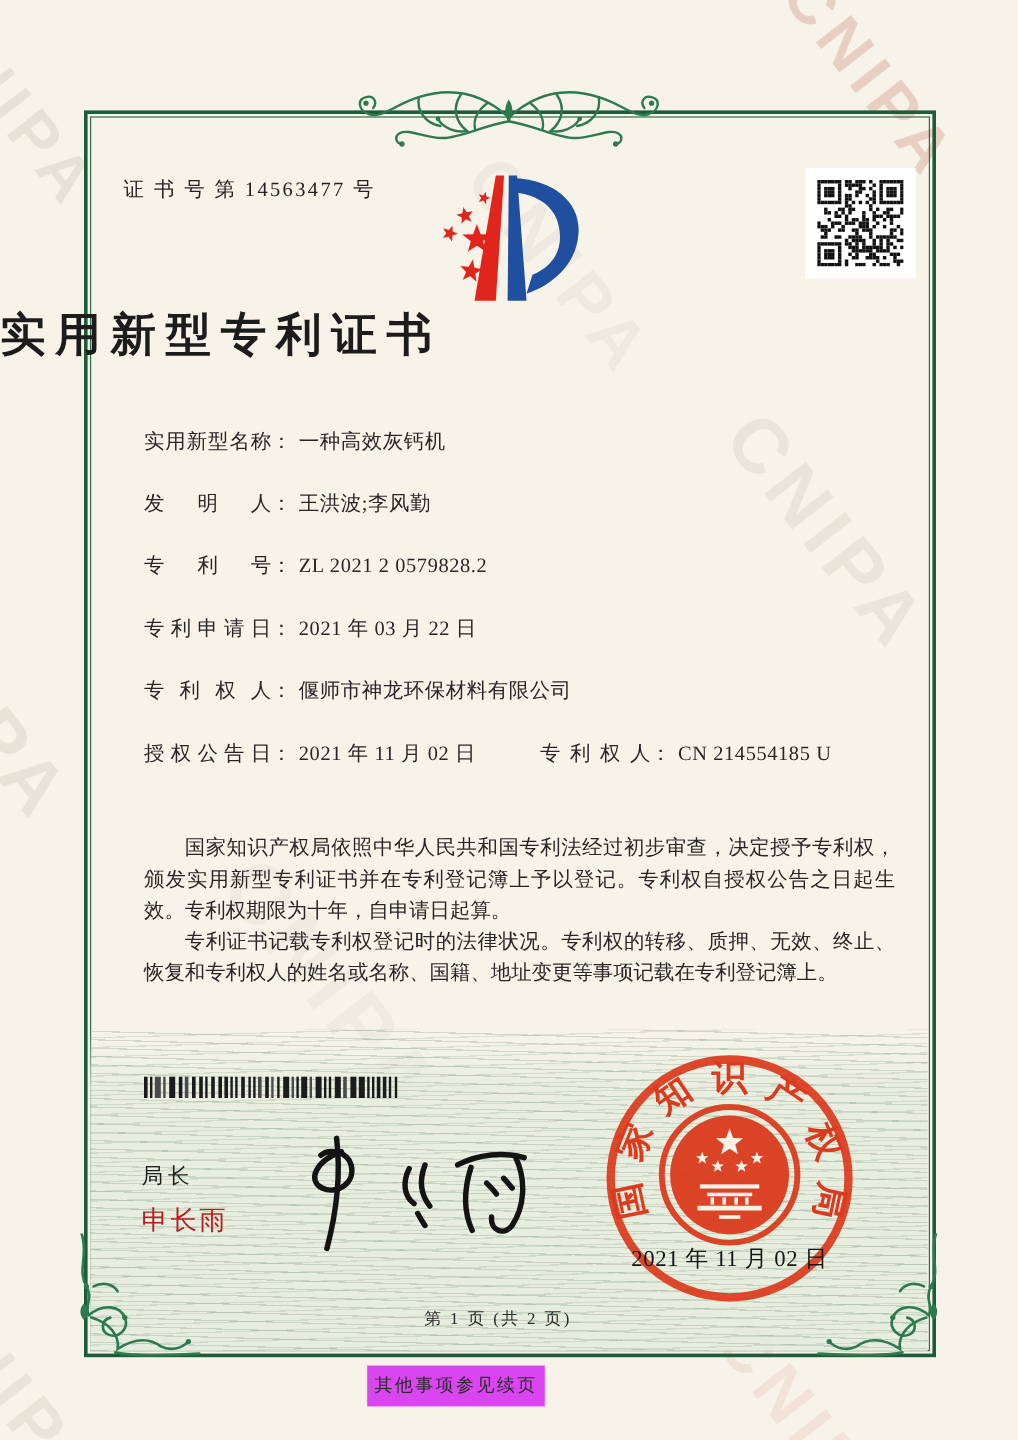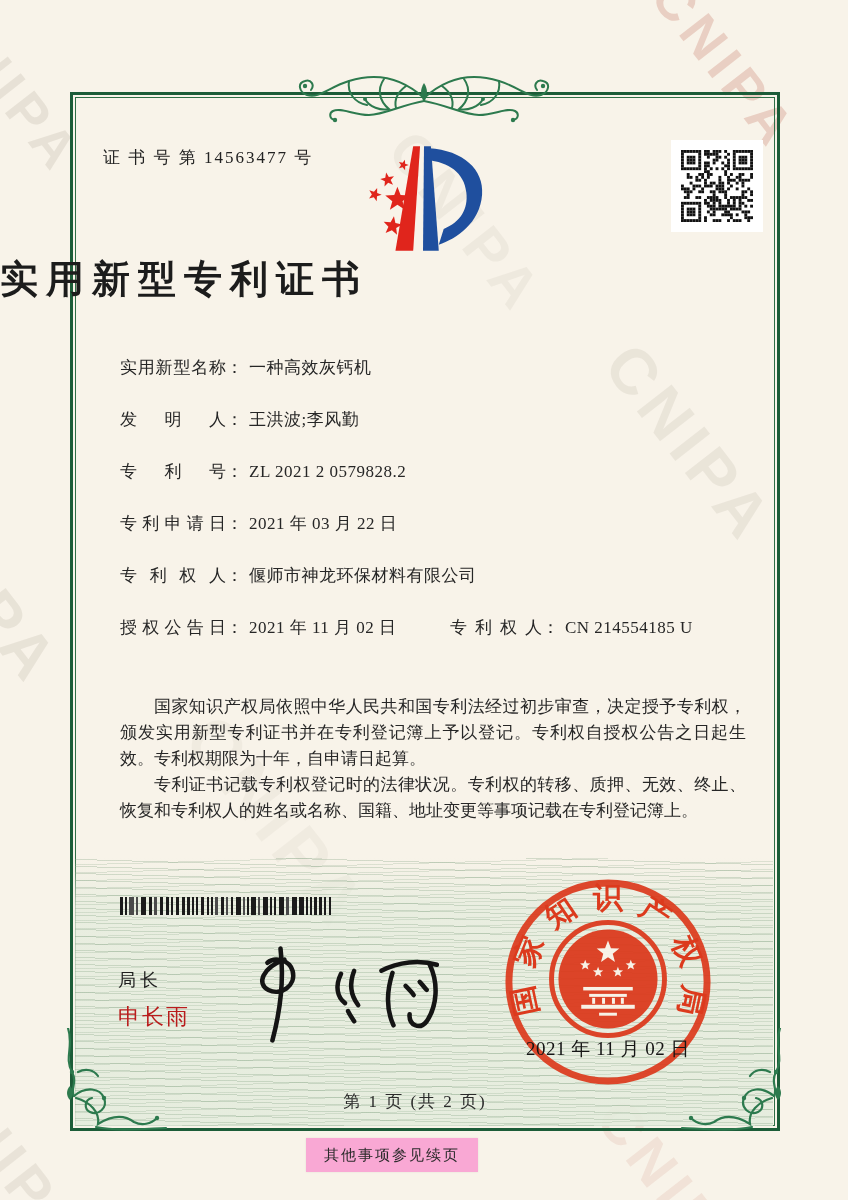--- a/index.html
+++ b/index.html
@@ -55,25 +55,25 @@
   .barcode{position:absolute;left:120px;top:897px;width:216px;height:18px;z-index:2;}
 
   .sig-title{position:absolute;left:118px;top:968px;font-size:18px;letter-spacing:4px;color:#1e1e1e;z-index:3;}
   .sig-name{position:absolute;left:118px;top:1002px;font-size:22px;letter-spacing:2px;color:#b91c1c;z-index:3;}
   .sig-hand{position:absolute;left:222px;top:943px;width:232px;height:102px;z-index:3;}
 
   .seal{position:absolute;left:500px;top:874px;width:216px;height:216px;z-index:3;}
   .seal-date{position:absolute;left:498px;top:1036px;width:220px;text-align:center;font-size:19px;
              color:#151515;letter-spacing:0.5px;z-index:4;}
 
-  .page-num{position:absolute;left:0;top:1090px;width:830px;text-align:center;font-size:17px;
+  .page-num{position:absolute;left:0;top:1090px;width:830px;text-align:center;font-size:14px;
             letter-spacing:2px;color:#2a2a2a;z-index:2;}
 
-  .cont-note{position:absolute;left:306px;top:1138px;width:172px;height:34px;line-height:34px;
-             background:#f9a8d4;text-align:center;font-size:15px;letter-spacing:2px;color:#2a2a2a;z-index:2;
+  .cont-note{position:absolute;left:306px;top:1138px;width:148px;height:34px;line-height:34px;
+             background:#d946ef;text-align:center;font-size:15px;letter-spacing:2px;color:#2a2a2a;z-index:2;
              box-shadow:0 0 2px rgba(0,0,0,0.08);}
 </style>
 </head>
 <body>
 
 <div class="page">
 
   <div class="wm" style="left:-28px;top:-10px;font-size:54px;opacity:0.16;">CNIPA</div>
   <div class="wm wm-red" style="left:688px;top:-34px;font-size:54px;opacity:0.30;">CNIPA</div>
   <div class="wm" style="left:428px;top:118px;font-size:58px;opacity:0.09;">CNIPA</div>

